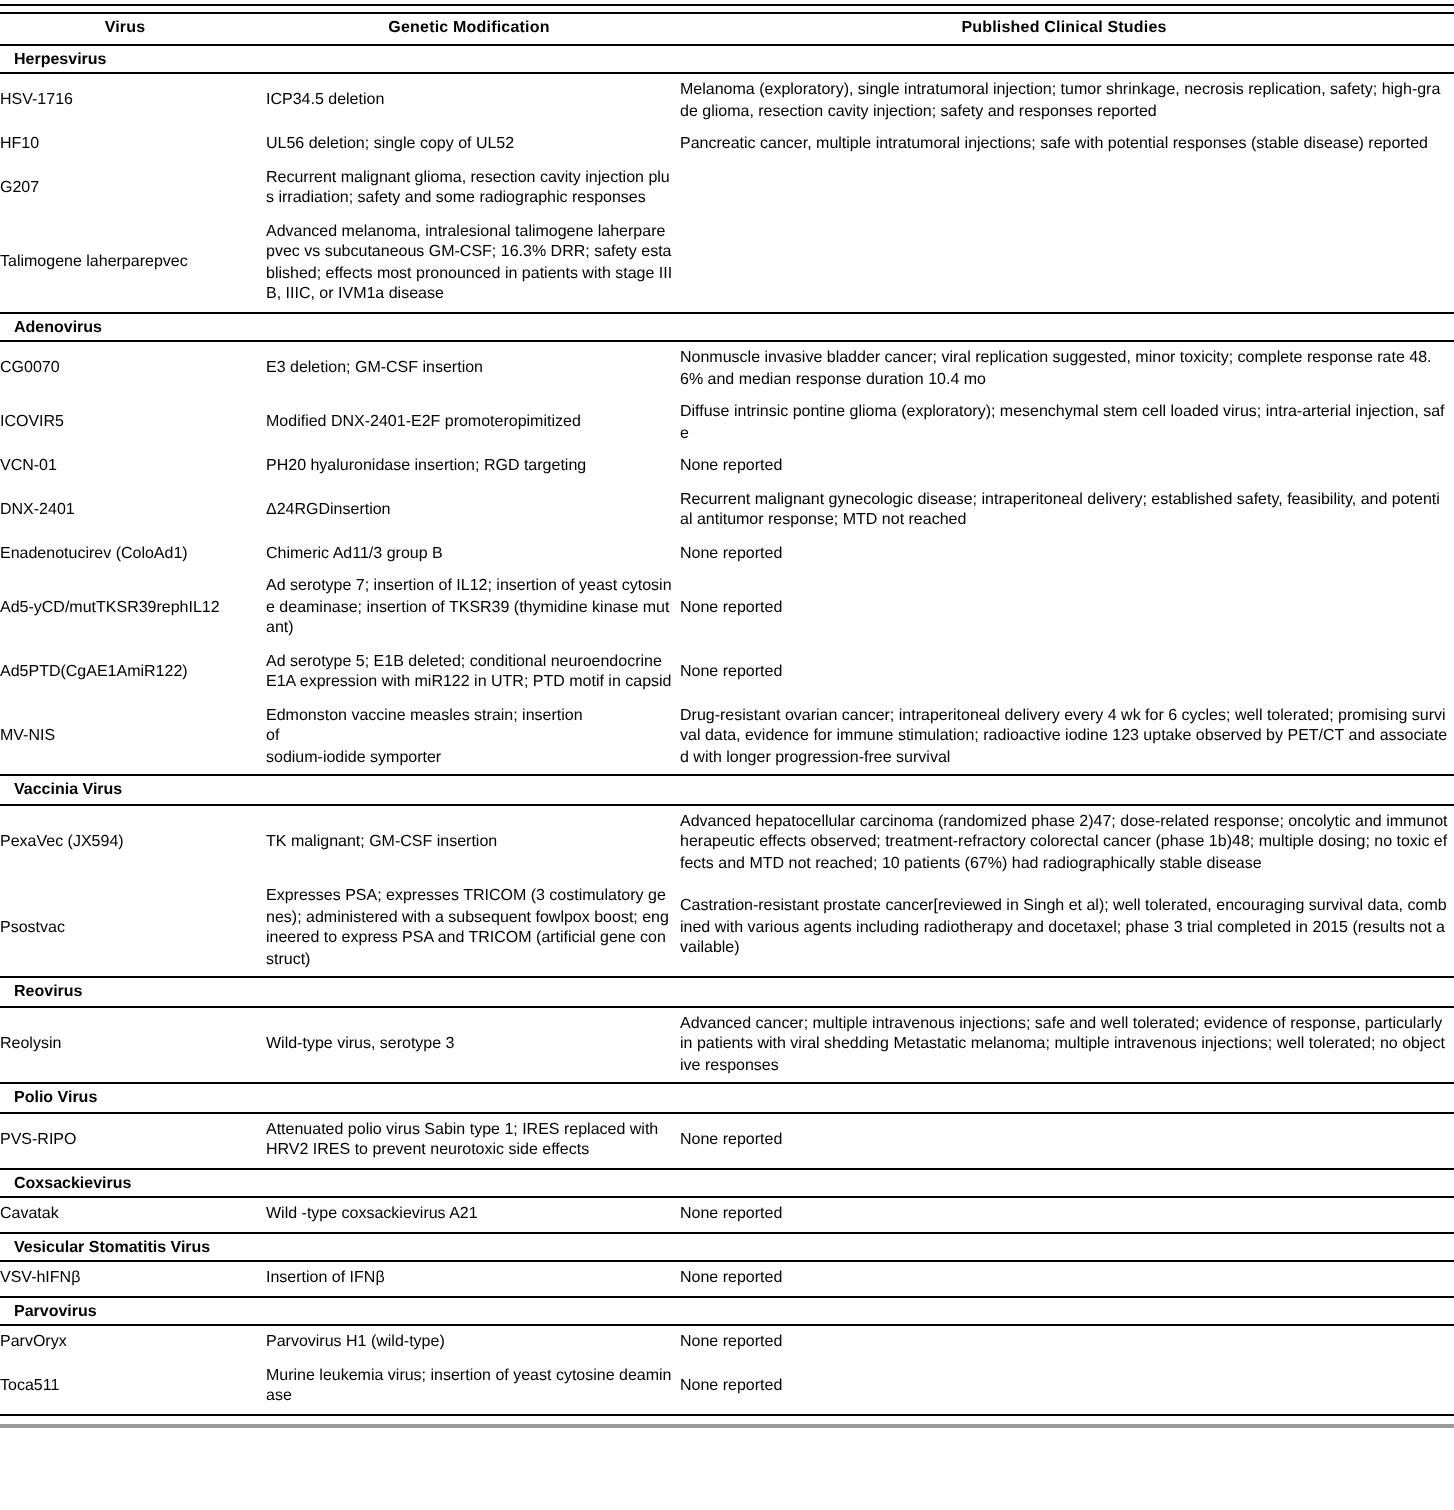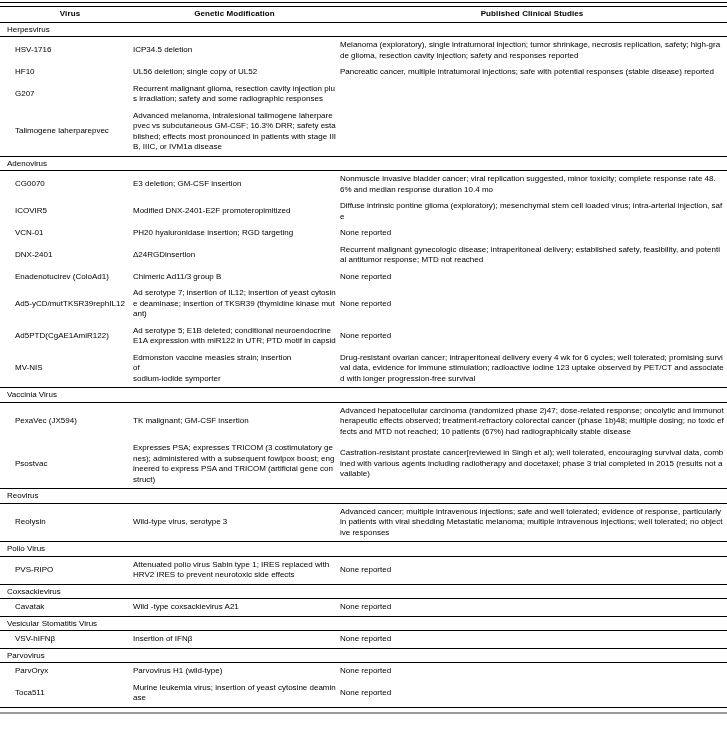--- a/index.html
+++ b/index.html
@@ -34,33 +34,33 @@
   }
 
   .header-row { padding: 2px 0 2px 0; }
   .hdr {
     font-weight: bold;
     text-align: center;
     letter-spacing: 0.1px;
   }
 
   .section-header {
-    font-weight: normal;
+    font-weight: bold;
     border-top: 1.5px solid #000;
     border-bottom: 1.5px solid #000;
     padding: 1px 0 1.5px 7px;
     line-height: 11px;
   }
 
   .row .cell {
     padding-top: 3px;
     padding-bottom: 3px;
   }
   .cell.c1 {
-    padding-left: 15px;
+    padding-left: 0;
     padding-right: 8px;
     overflow-wrap: break-word;
   }
   .cell.c2 {
     padding-right: 4px;
     word-break: break-all;
     white-space: pre-line;
   }
   .cell.c3 {
     padding-right: 3px;

